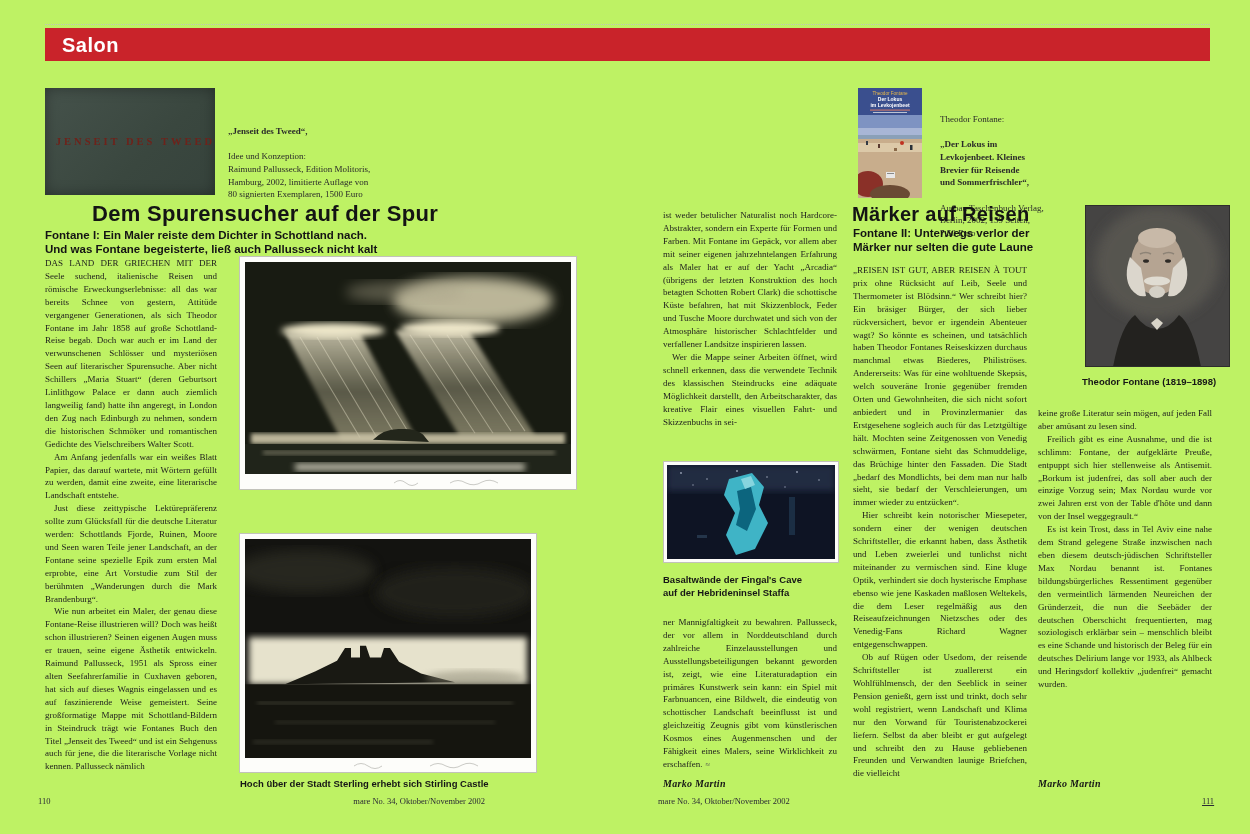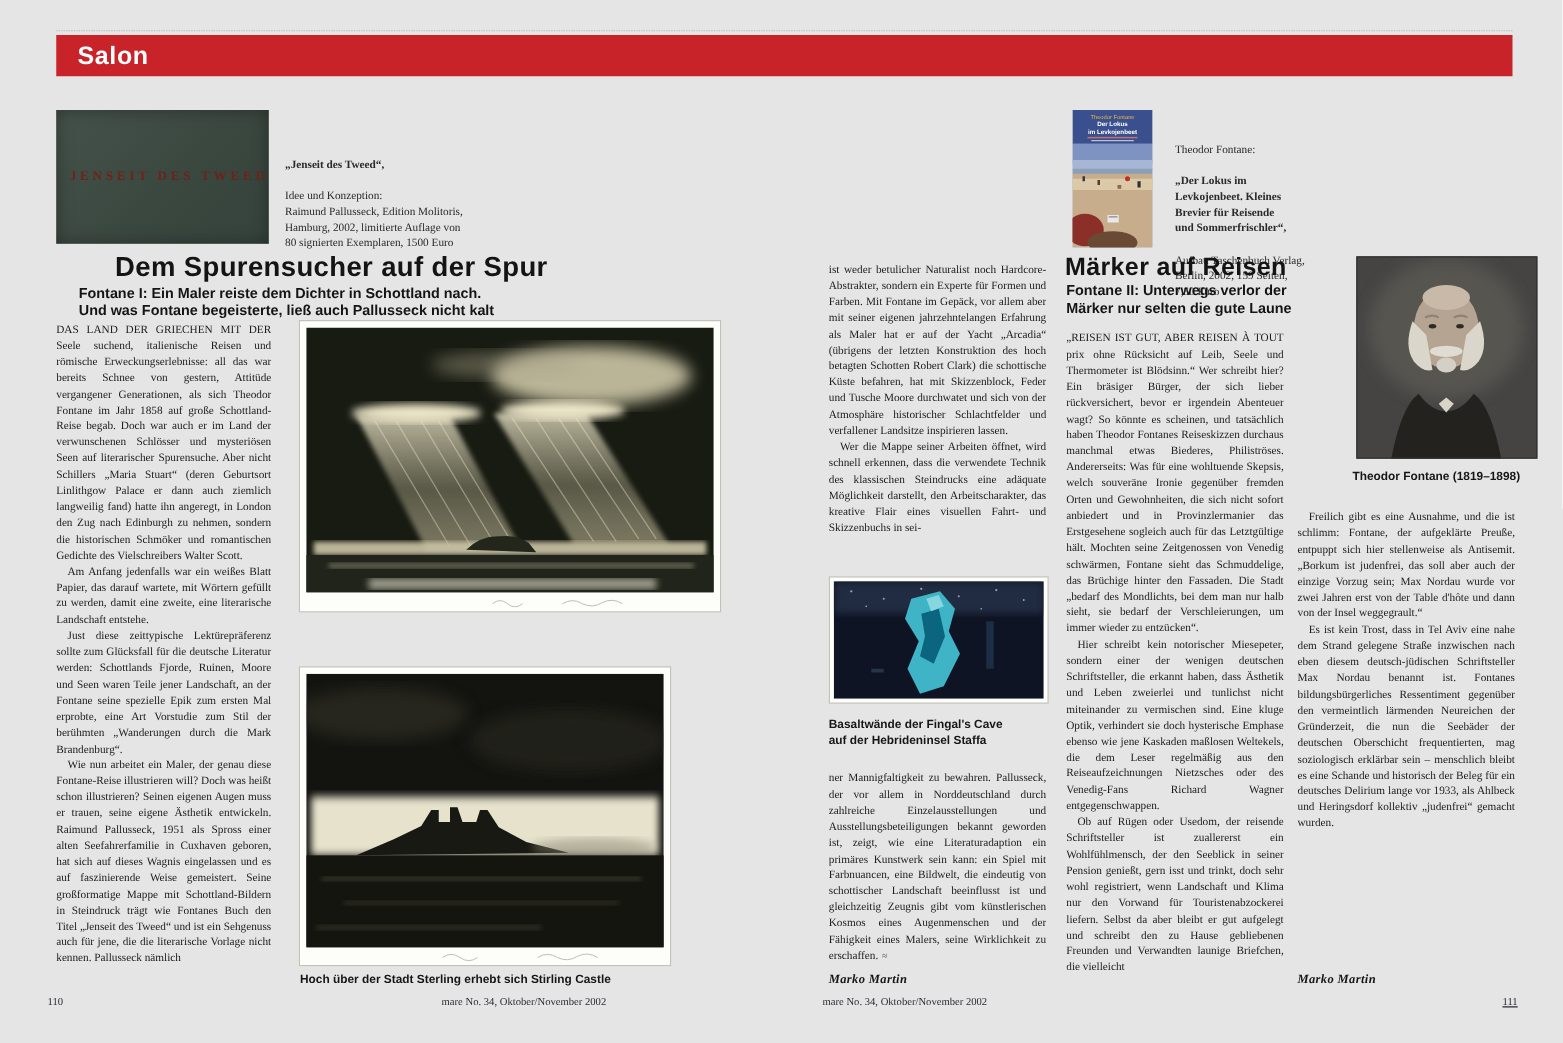--- a/index.html
+++ b/index.html
@@ -1,16 +1,16 @@
 <!DOCTYPE html>
 <html lang="de"><head>
 <meta charset="utf-8">
 <style>
   html,body{margin:0;padding:0;background:#ffffff;}
-  .spread{position:relative;width:1250px;height:834px;background:#e5e5e5;overflow:hidden;
+  .spread{position:relative;width:1250px;height:834px;background:#bef264;overflow:hidden;
           font-family:"Liberation Serif",serif;color:#1c1c1c;}
   .toprule{position:absolute;left:45px;top:24px;width:1165px;border-top:1px dotted #c0c0c0;}
   .banner{position:absolute;left:45px;top:28px;width:1165px;height:33px;background:#c9232a;}
   .banner-label{color:#ffffff;font-family:"Liberation Sans",sans-serif;font-weight:700;
                 font-size:20px;line-height:34px;padding-left:17px;letter-spacing:.5px;}
 
   
   .cover1{position:absolute;left:45px;top:88px;width:170px;height:107px;
           background:linear-gradient(135deg,#45524b 0%,#3a473f 60%,#36433c 100%);
           display:flex;align-items:center;justify-content:flex-end;box-shadow:inset 0 0 14px rgba(0,0,0,.35);}
@@ -59,21 +59,21 @@
 
   <div class="credit" style="left:228px;top:112px;width:150px;">
     <div class="b">„Jenseit des Tweed“,</div>
     <div>Idee und Konzeption:
 Raimund Pallusseck, Edition Molitoris,
 Hamburg, 2002, limitierte Auflage von
 80 signierten Exemplaren, 1500 Euro</div>
   </div>
 
   <div class="headline h1a">Dem Spurensucher auf der Spur</div>
-  <div class="subhead" style="left:45px;top:229px;width:380px;margin-left:18px;">Fontane I: Ein Maler reiste dem Dichter in Schottland nach.
+  <div class="subhead" style="left:45px;top:229px;width:380px;">Fontane I: Ein Maler reiste dem Dichter in Schottland nach.
 Und was Fontane begeisterte, ließ auch Pallusseck nicht kalt</div>
 
   <div class="bodycol" style="left:45px;top:257px;width:172px;height:541px;">
     <p>DAS LAND DER GRIECHEN MIT DER Seele suchend, italienische Reisen und römische Erweckungserlebnisse: all das war bereits Schnee von gestern, Attitüde vergangener Generationen, als sich Theodor Fontane im Jahr 1858 auf große Schottland-Reise begab. Doch war auch er im Land der verwunschenen Schlösser und mysteriösen Seen auf literarischer Spurensuche. Aber nicht Schillers „Maria Stuart“ (deren Geburtsort Linlithgow Palace er dann auch ziemlich langweilig fand) hatte ihn angeregt, in London den Zug nach Edinburgh zu nehmen, sondern die historischen Schmöker und romantischen Gedichte des Vielschreibers Walter Scott.</p>
     <p class="ind">Am Anfang jedenfalls war ein weißes Blatt Papier, das darauf wartete, mit Wörtern gefüllt zu werden, damit eine zweite, eine literarische Landschaft entstehe.</p>
     <p class="ind">Just diese zeittypische Lektürepräferenz sollte zum Glücksfall für die deutsche Literatur werden: Schottlands Fjorde, Ruinen, Moore und Seen waren Teile jener Landschaft, an der Fontane seine spezielle Epik zum ersten Mal erprobte, eine Art Vorstudie zum Stil der berühmten „Wanderungen durch die Mark Brandenburg“.</p>
     <p class="ind">Wie nun arbeitet ein Maler, der genau diese Fontane-Reise illustrieren will? Doch was heißt schon illustrieren? Seinen eigenen Augen muss er trauen, seine eigene Ästhetik entwickeln. Raimund Pallusseck, 1951 als Spross einer alten Seefahrerfamilie in Cuxhaven geboren, hat sich auf dieses Wagnis eingelassen und es auf faszinierende Weise gemeistert. Seine großformatige Mappe mit Schottland-Bildern in Steindruck trägt wie Fontanes Buch den Titel „Jenseit des Tweed“ und ist ein Sehgenuss auch für jene, die die literarische Vorlage nicht kennen. Pallusseck nämlich</p>
   </div>
 
   <div class="imgframe" style="left:239px;top:256px;width:338px;height:234px;padding:5px 5px 16px 5px;">
@@ -238,20 +238,21 @@
   </svg>
   <div class="capt" style="left:1082px;top:376px;width:160px;">Theodor Fontane (1819–1898)</div>
 
   <div class="bodycol" style="left:853px;top:264px;width:174px;height:531px;">
     <p>„REISEN IST GUT, ABER REISEN À TOUT prix ohne Rücksicht auf Leib, Seele und Thermometer ist Blödsinn.“ Wer schreibt hier? Ein bräsiger Bürger, der sich lieber rückversichert, bevor er irgendein Abenteuer wagt? So könnte es scheinen, und tatsächlich haben Theodor Fontanes Reiseskizzen durchaus manchmal etwas Biederes, Philiströses. Andererseits: Was für eine wohltuende Skepsis, welch souveräne Ironie gegenüber fremden Orten und Gewohnheiten, die sich nicht sofort anbiedert und in Provinzlermanier das Erstgesehene sogleich auch für das Letztgültige hält. Mochten seine Zeitgenossen von Venedig schwärmen, Fontane sieht das Schmuddelige, das Brüchige hinter den Fassaden. Die Stadt „bedarf des Mondlichts, bei dem man nur halb sieht, sie bedarf der Verschleierungen, um immer wieder zu entzücken“.</p>
     <p class="ind">Hier schreibt kein notorischer Miesepeter, sondern einer der wenigen deutschen Schriftsteller, die erkannt haben, dass Ästhetik und Leben zweierlei und tunlichst nicht miteinander zu vermischen sind. Eine kluge Optik, verhindert sie doch hysterische Emphase ebenso wie jene Kaskaden maßlosen Weltekels, die dem Leser regelmäßig aus den Reiseaufzeichnungen Nietzsches oder des Venedig-Fans Richard Wagner entgegenschwappen.</p>
     <p class="ind">Ob auf Rügen oder Usedom, der reisende Schriftsteller ist zuallererst ein Wohlfühlmensch, der den Seeblick in seiner Pension genießt, gern isst und trinkt, doch sehr wohl registriert, wenn Landschaft und Klima nur den Vorwand für Touristenabzockerei liefern. Selbst da aber bleibt er gut aufgelegt und schreibt den zu Hause gebliebenen Freunden und Verwandten launige Briefchen, die vielleicht</p>
   </div>
 
   <div class="bodycol" style="left:1038px;top:407px;width:174px;height:352px;">
+    <p>keine große Literatur sein mögen, auf jeden Fall aber amüsant zu lesen sind.</p>
     <p class="ind">Freilich gibt es eine Ausnahme, und die ist schlimm: Fontane, der aufgeklärte Preuße, entpuppt sich hier stellenweise als Antisemit. „Borkum ist judenfrei, das soll aber auch der einzige Vorzug sein; Max Nordau wurde vor zwei Jahren erst von der Table d'hôte und dann von der Insel weggegrault.“</p>
     <p class="ind">Es ist kein Trost, dass in Tel Aviv eine nahe dem Strand gelegene Straße inzwischen nach eben diesem deutsch-jüdischen Schriftsteller Max Nordau benannt ist. Fontanes bildungsbürgerliches Ressentiment gegenüber den vermeintlich lärmenden Neureichen der Gründerzeit, die nun die Seebäder der deutschen Oberschicht frequentierten, mag soziologisch erklärbar sein – menschlich bleibt es eine Schande und historisch der Beleg für ein deutsches Delirium lange vor 1933, als Ahlbeck und Heringsdorf kollektiv „judenfrei“ gemacht wurden.</p>
   </div>
 
   <div class="author" style="left:1038px;top:778px;">Marko Martin</div>
 
   <div class="pagefoot" style="left:658px;top:796px;">mare No. 34, Oktober/November 2002</div>
   <div class="pagefoot" style="left:1202px;top:796px;text-decoration:underline;">111</div>
 
 </div>

